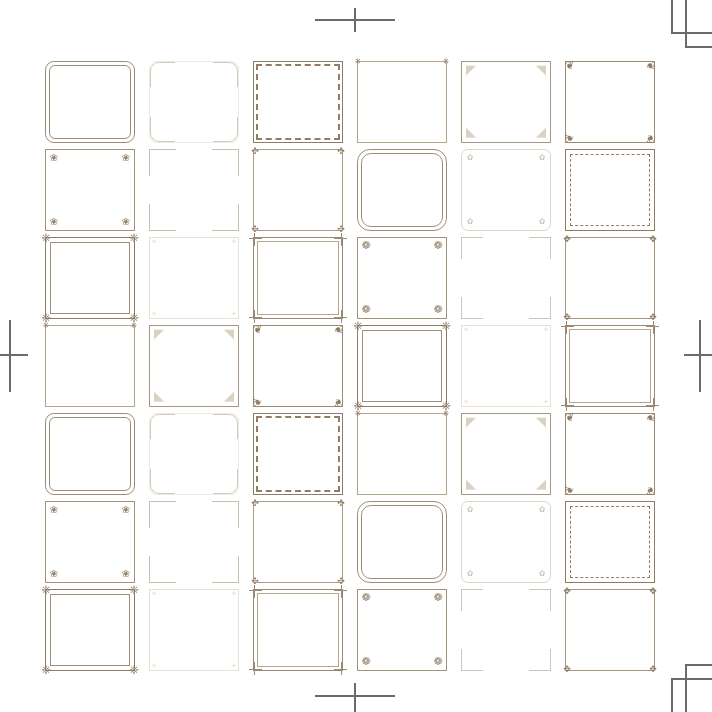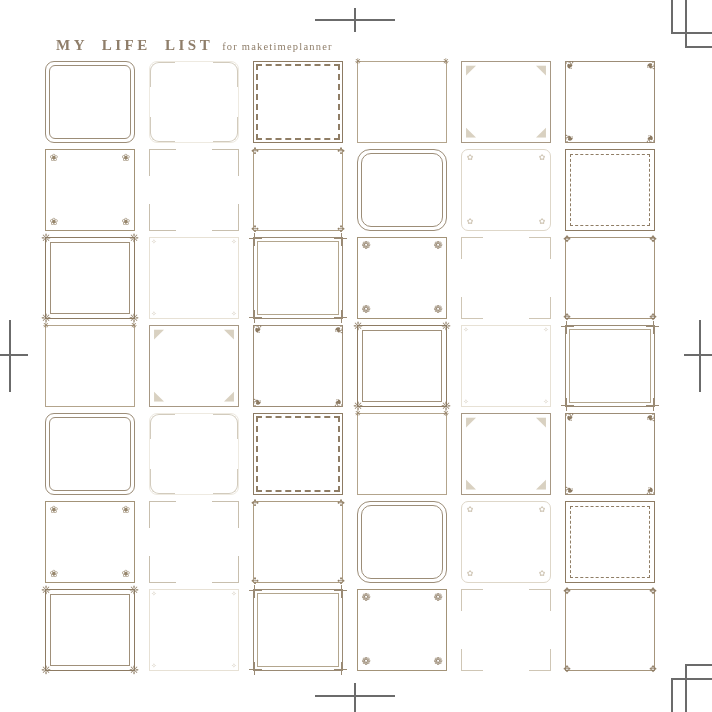--- a/index.html
+++ b/index.html
@@ -128,23 +128,20 @@
   .s-R .c::before{content:"✥";}
 
   
   .mk{position:absolute;background:#6b6b6b;}
 </style>
 </head>
 <body>
 
 <div class="canvas">
 
-  <div class="header">
-    <span class="t1">MY LIFE LIST</span><span class="t2">for maketimeplanner</span>
-  </div>
 
   <div class="grid" id="frame-grid">
       <div class="frame s-A">
         <div class="inner"></div>
       </div>
       <div class="frame s-B">
         <span class="c tl"></span>
         <span class="c tr"></span>
         <span class="c bl"></span>
         <span class="c br"></span>

